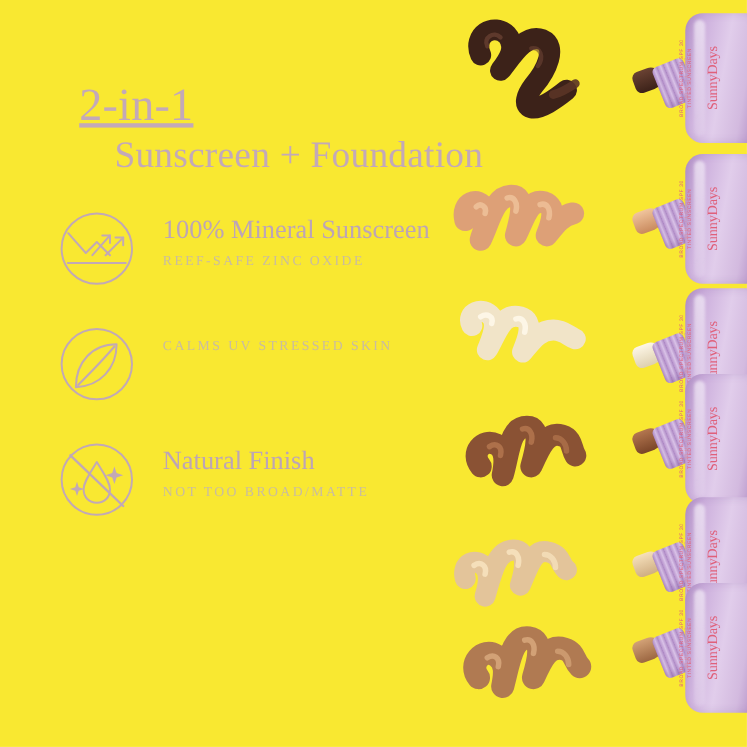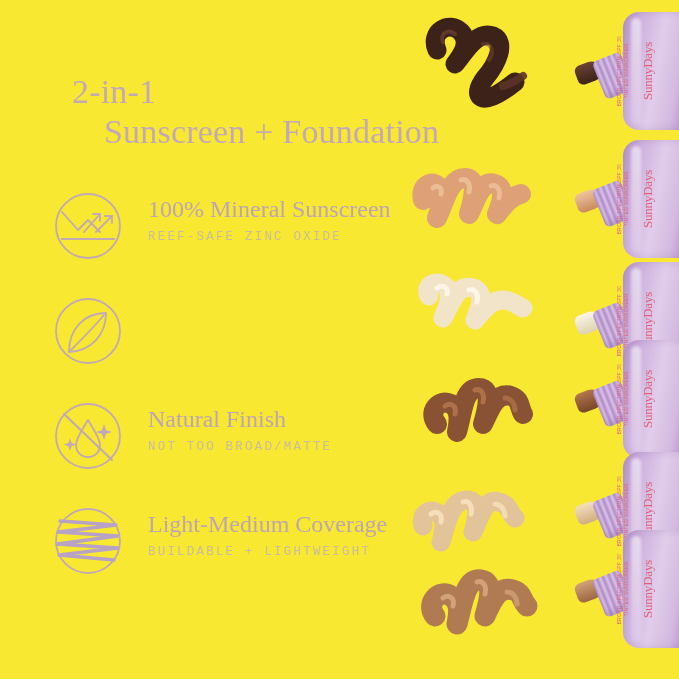--- a/index.html
+++ b/index.html
@@ -24,22 +24,23 @@
   .headline {
     position: absolute;
     left: 72px;
     top: 72px;
     font-family: "Liberation Serif", "DejaVu Serif", serif;
     color: #c3a9b8;
     line-height: 1.18;
     letter-spacing: 0.2px;
   }
   .headline .line1 {
-    font-size: 34px;
+    font-size: 42px;
     display: block;
+    text-decoration: underline;
   }
   .headline .line2 {
     font-size: 34px;
     display: block;
     margin-left: 32px;
   }
 
   
   .features {
     position: absolute;
@@ -65,21 +66,21 @@
   }
   .feature-title {
     font-family: "Liberation Serif", "DejaVu Serif", serif;
     font-size: 24px;
     color: #bda5b6;
     line-height: 1.15;
     white-space: nowrap;
   }
   .feature-sub {
     margin-top: 6px;
-    font-family: Liberation Mono, monospace;
+    font-family: Liberation Serif, serif;
     font-size: 12.5px;
     letter-spacing: 2.2px;
     color: #c9bca0;
     white-space: nowrap;
   }
 
   
   .products {
     position: absolute;
     right: 0;
@@ -237,51 +238,40 @@
 
     <div class="feature">
       <div class="feature-icon">
         <svg width="72" height="72" viewBox="0 0 72 72">
           <circle cx="36" cy="36" r="32" fill="none" stroke="#c2a9b5" stroke-width="1.8"></circle>
           <path d="M17 57 C17 34 32 18 54 18 C54 40 39 56 17 57 Z" fill="none" stroke="#c2a9b5" stroke-width="1.8" stroke-linejoin="round"></path>
           <path d="M19 55 C30 44 42 32 52 20" fill="none" stroke="#c2a9b5" stroke-width="1.8" stroke-linecap="round"></path>
         </svg>
       </div>
       <div class="feature-text">
+        <div class="feature-sub">CALMS UV STRESSED SKIN</div>
       </div>
     </div>
 
     <div class="feature">
       <div class="feature-icon">
         <svg width="72" height="72" viewBox="0 0 72 72">
           <circle cx="36" cy="36" r="32" fill="none" stroke="#c2a9b5" stroke-width="1.8"></circle>
           <path d="M36 20 C30 30 24 38 24 45 C24 52 29 57 36 57 C43 57 48 52 48 45 C48 38 42 30 36 20 Z" fill="none" stroke="#c2a9b5" stroke-width="1.8" stroke-linejoin="round"></path>
           <path d="M52 24 L54 30 L60 32 L54 34 L52 40 L50 34 L44 32 L50 30 Z" fill="#c2a9b5"></path>
           <path d="M18 38 L19.6 43 L24.5 44.6 L19.6 46.2 L18 51 L16.4 46.2 L11.5 44.6 L16.4 43 Z" fill="#c2a9b5"></path>
           <line x1="12" y1="14" x2="60" y2="60" stroke="#c2a9b5" stroke-width="2.2" stroke-linecap="round"></line>
         </svg>
       </div>
       <div class="feature-text">
         <div class="feature-title">Natural Finish</div>
         <div class="feature-sub">NOT TOO BROAD/MATTE</div>
       </div>
     </div>
 
-    <div class="feature">
-      <div class="feature-icon">
-        <svg width="72" height="72" viewBox="0 0 72 72">
-          <circle cx="36" cy="36" r="32" fill="none" stroke="#c2a9b5" stroke-width="1.8"></circle>
-          <path d="M8 16 L64 20 L6 27 L66 31 L5 39 L66 43 L7 50 L62 55" fill="none" stroke="#b8a2c6" stroke-width="3.4" stroke-linecap="round" stroke-linejoin="round"></path>
-        </svg>
-      </div>
-      <div class="feature-text">
-        <div class="feature-title">Light-Medium Coverage</div>
-        <div class="feature-sub">BUILDABLE + LIGHTWEIGHT</div>
-      </div>
-    </div>
 
   </div>
 
   <div class="products">
 
     <div class="product-row" style="top:12px;">
       <div class="swatch">
         <svg width="190" height="120" viewBox="0 0 190 120">
           <path d="M18 38 C10 20 30 8 42 20 C52 31 42 44 36 52 C46 40 58 18 74 24
                    C88 30 78 52 66 66 C60 74 56 84 64 86 C72 88 86 78 96 70" fill="none" stroke="#3c2219" stroke-width="19" stroke-linecap="round" stroke-linejoin="round"></path>

